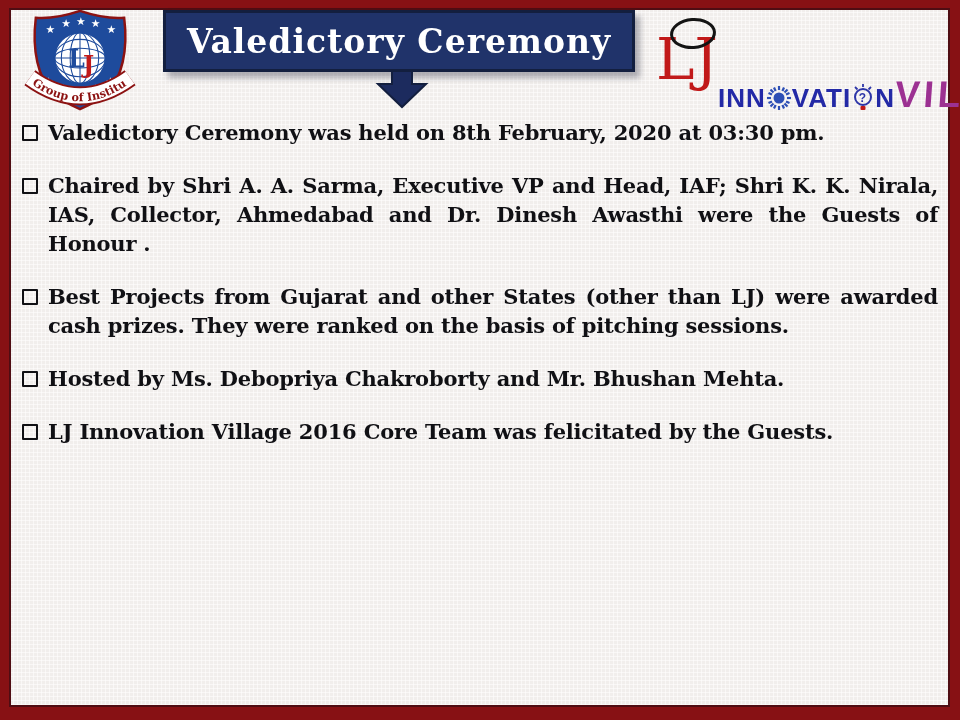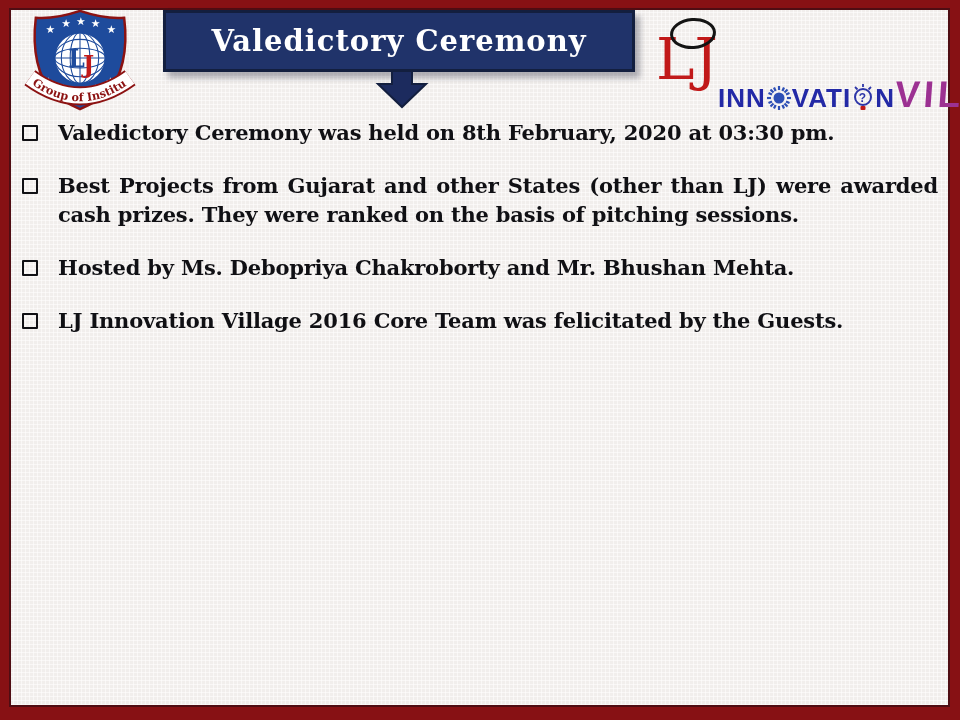--- a/index.html
+++ b/index.html
@@ -19,21 +19,21 @@
     box-shadow:inset 0 0 0 2px #4f0d13;
   }
   
   .title-banner{
     position:absolute;left:163px;top:10px;width:472px;height:62px;
     background:#20336a;border:3px solid #131f3f;box-sizing:border-box;
     display:flex;align-items:center;justify-content:center;
     box-shadow:5px 6px 6px rgba(110,110,122,.55);
   }
   .title-banner span{
-    color:#ffffff;font-weight:700;font-size:29px;letter-spacing:1px;
+    color:#ffffff;font-weight:700;font-size:33px;letter-spacing:1px;
     font-family:"DejaVu Serif", serif;
   }
   .title-arrow{position:absolute;left:362px;top:71px;width:80px;height:38px;}
   
   .shield-logo{position:absolute;left:16px;top:6px;width:128px;height:110px;}
   
   .iv-logo{position:absolute;top:20px;right:16px;width:288px;height:92px;display:flex;}
   .iv-monogram{
     position:relative;width:62px;flex:0 0 62px;
     font-family:"DejaVu Serif", serif;font-size:58px;line-height:78px;
@@ -60,21 +60,21 @@
     color:#f97316;font-family:"Liberation Sans", sans-serif;
     font-style:italic;font-weight:700;font-size:25px;line-height:26px;letter-spacing:3px;
   }
   .glyph{display:inline-block;margin:0 1px;}
   
   .bullets{
     position:absolute;left:22px;top:118px;width:916px;
     list-style:none;margin:0;padding:0;
   }
   .bullets li{
-    position:relative;padding-left:36px;margin:0 0 24px 0;
+    position:relative;padding-left:26px;margin:0 0 24px 0;
     text-align:justify;
     font-family:"DejaVu Serif", serif;font-weight:700;
     font-size:21px;line-height:29px;color:#101014;
     letter-spacing:-0.2px;
   }
   .bullet-sq{
     position:absolute;left:0;top:7px;width:12px;height:12px;
     border:2.5px solid #101014;border-radius:1px;background:transparent;
   }
 </style>
@@ -169,20 +169,24 @@
   </div>
 </div>
 
 <ul class="bullets">
   <li>
     <span class="bullet-sq"></span>
     <span>Valedictory Ceremony was held on 8th February, 2020 at 03:30 pm.</span>
   </li>
   <li>
     <span class="bullet-sq"></span>
+    <span>Chaired by Shri A. A. Sarma, Executive VP and Head, IAF; Shri K. K. Nirala, IAS, Collector, Ahmedabad and Dr. Dinesh Awasthi were the Guests of Honour .</span>
+  </li>
+  <li>
+    <span class="bullet-sq"></span>
     <span>Best Projects from Gujarat and other States (other than LJ) were awarded cash prizes. They were ranked on the basis of pitching sessions.</span>
   </li>
   <li>
     <span class="bullet-sq"></span>
     <span>Hosted by Ms. Debopriya Chakroborty and Mr. Bhushan Mehta.</span>
   </li>
   <li>
     <span class="bullet-sq"></span>
     <span>LJ Innovation Village 2016 Core Team was felicitated by the Guests.</span>
   </li>

